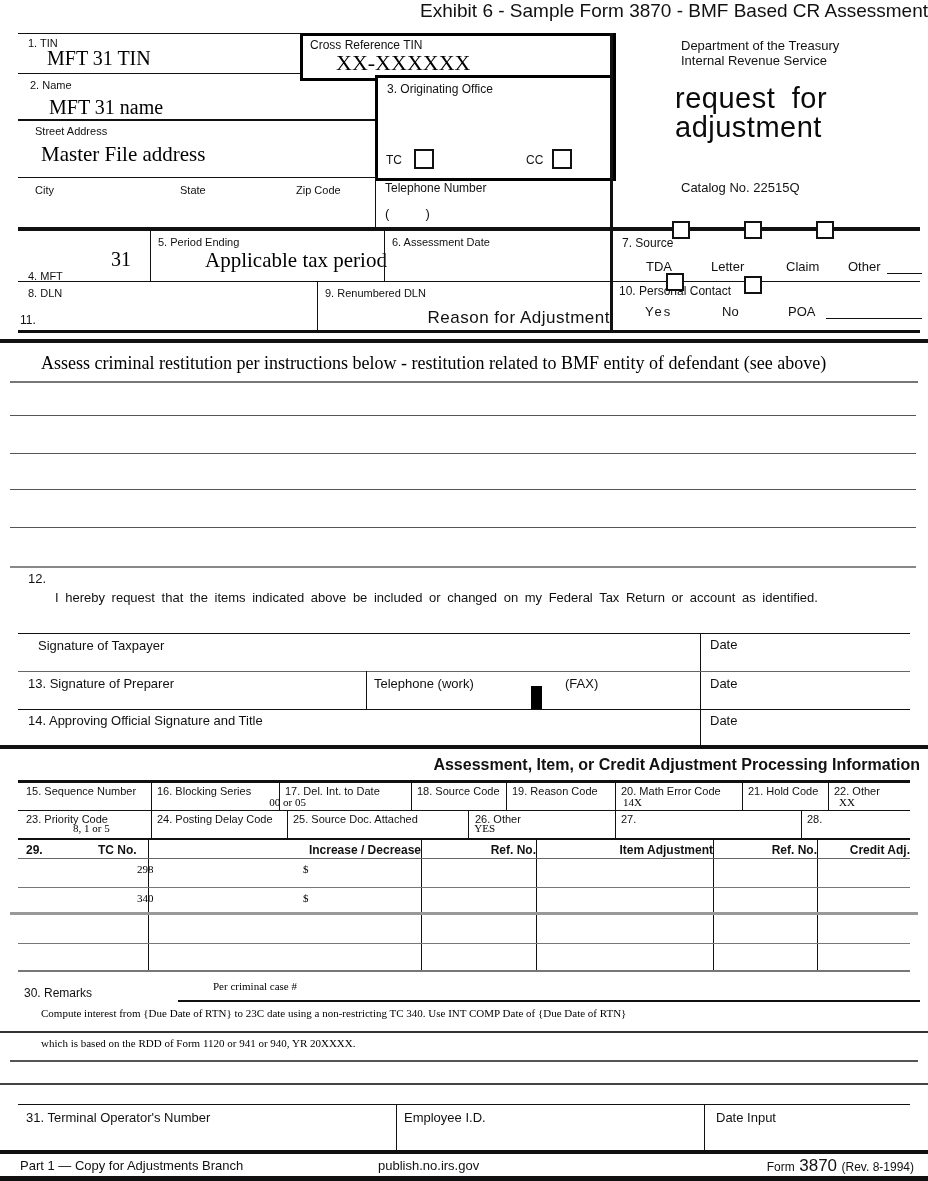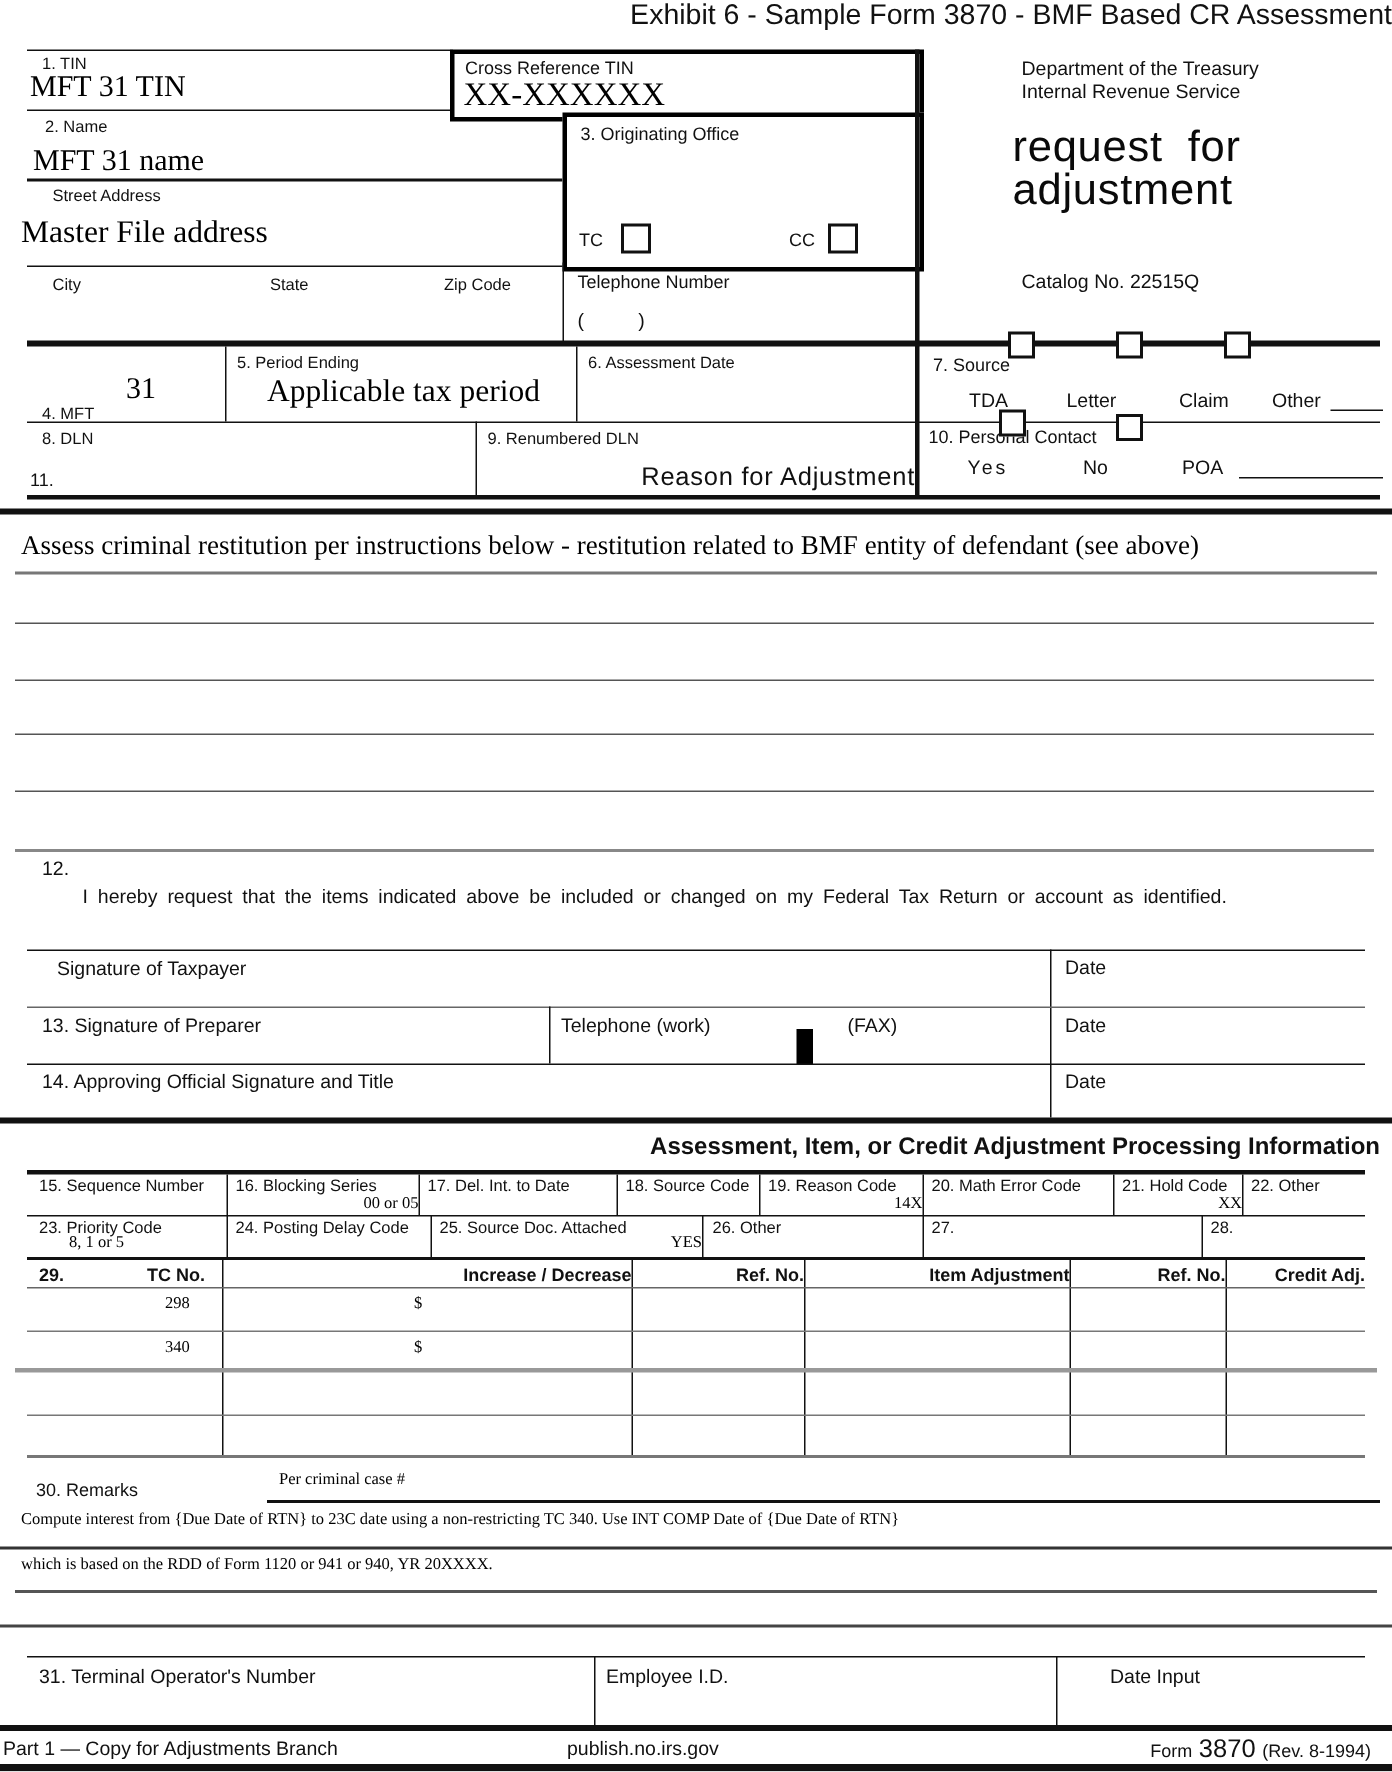--- a/index.html
+++ b/index.html
@@ -4,21 +4,21 @@
 <style>
   html,body{margin:0;padding:0;background:#fff;}
   #page{position:relative;width:928px;height:1181px;background:#fff;overflow:hidden;
         font-family:"Liberation Sans",sans-serif;color:#111;}
   .abs{position:absolute;}
   .hl{position:absolute;background:#111;}
   .vl{position:absolute;background:#111;}
   .lbl{position:absolute;font-family:"Liberation Sans",sans-serif;font-size:11px;color:#111;white-space:nowrap;}
   .lbl12{position:absolute;font-family:"Liberation Sans",sans-serif;font-size:12px;color:#111;white-space:nowrap;}
   .lbl13{position:absolute;font-family:"Liberation Sans",sans-serif;font-size:13px;color:#111;white-space:nowrap;}
-  .val{position:absolute;font-family:"Liberation Serif","DejaVu Serif",serif;color:#000;white-space:nowrap;}
+  .val{position:absolute;font-family:"Liberation Serif","DejaVu Serif",serif;color:#000;white-space:nowrap;margin-left:27px;}
   .v17{font-size:11px;} .v18{font-size:18px;} .v20{font-size:20px;} .v21{font-size:21px;} .v22{font-size:22px;}
   .cb{position:absolute;border:2px solid #111;background:#fff;z-index:3;}
   .ctr{text-align:right;}
   .pre{white-space:pre;}
   .big{position:absolute;font-family:"Liberation Sans",sans-serif;font-size:29px;color:#0a0a0a;
        letter-spacing:0.5px;word-spacing:8px;line-height:28px;white-space:nowrap;}
   .boldttl{position:absolute;font-weight:bold;font-family:"Liberation Sans",sans-serif;}
 </style>
 </head>
 <body>
@@ -200,24 +200,24 @@
   <div class="hl" style="left:0;top:1031px;width:928px;height:2px;background:#333;"></div>
   <div class="val v17" style="left:14px;top:1037px;">which is based on the RDD of Form 1120 or 941 or 940, YR 20XXXX.</div>
   <div class="hl" style="left:10px;top:1060px;width:908px;height:2px;background:#555;"></div>
   <div class="hl" style="left:0;top:1083px;width:928px;height:2px;background:#444;"></div>
 
   <div class="hl" style="left:18px;top:1104px;width:892px;height:1px;"></div>
   <div class="vl" style="left:396px;top:1104px;width:1px;height:46px;"></div>
   <div class="vl" style="left:704px;top:1104px;width:1px;height:46px;"></div>
   <div class="lbl13" style="left:26px;top:1110px;">31. Terminal Operator's Number</div>
   <div class="lbl13" style="left:404px;top:1110px;">Employee I.D.</div>
-  <div class="lbl13" style="left:740px;top:1110px;">Date Input</div>
+  <div class="lbl13" style="left:716px;top:1110px;">Date Input</div>
   <div class="hl" style="left:0;top:1150px;width:928px;height:4px;"></div>
 
-  <div class="lbl13" style="left:2px;top:1158px;">Part 1 — Copy for Adjustments Branch</div>
+  <div class="lbl13" style="left:20px;top:1158px;">Part 1 — Copy for Adjustments Branch</div>
   <div class="lbl13" style="left:378px;top:1158px;">publish.no.irs.gov</div>
   <div class="abs" style="right:14px;top:1156px;white-space:nowrap;">
     <span style="font-size:12px;">Form</span>
     <span style="font-size:17px;">3870</span>
     <span style="font-size:12px;">(Rev. 8-1994)</span>
   </div>
   <div class="hl" style="left:0;top:1176px;width:928px;height:5px;"></div>
 
 </div>
 

